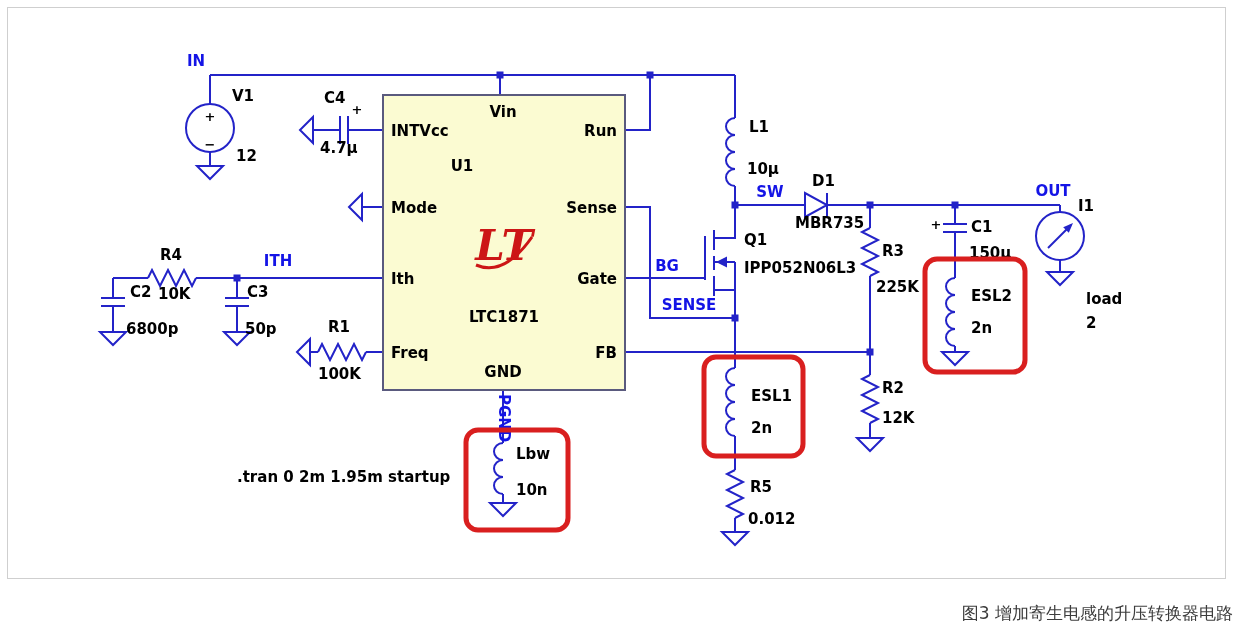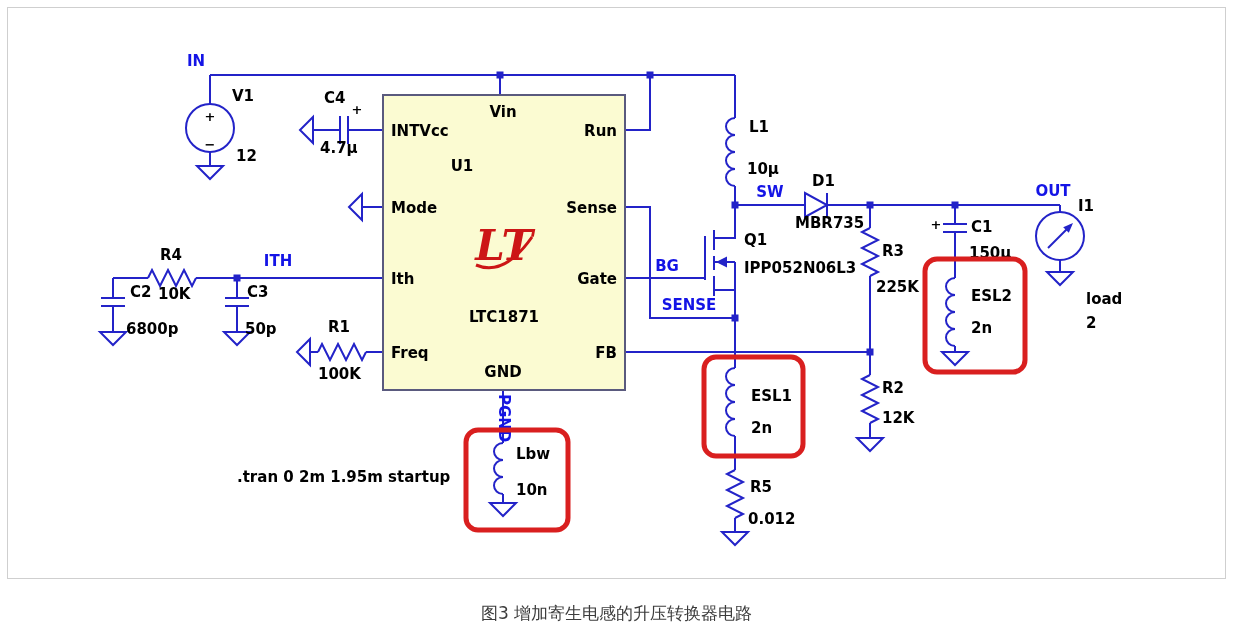--- a/index.html
+++ b/index.html
@@ -25,21 +25,21 @@
   .ic{fill:var(--c-ic-fill);stroke:var(--c-ic-border);stroke-width:2;}
   text.lbl{font-family:"DejaVu Sans","Liberation Sans",sans-serif;font-weight:bold;
            font-size:15px;fill:var(--c-component-text);}
   text.sm{font-size:13px;}
   text.net{font-family:"DejaVu Sans","Liberation Sans",sans-serif;font-weight:bold;
            font-size:15px;fill:var(--c-net-label);}
   text.logo{font-family:"DejaVu Serif","Liberation Serif",serif;font-style:italic;
             font-weight:bold;font-size:42px;fill:var(--c-logo-red);}
   .logoswoosh{fill:none;stroke:var(--c-logo-red);stroke-width:3;}
   .hl{fill:none;stroke:var(--c-highlight-red);stroke-width:5;}
-  .caption{position:absolute;left:0;top:602px;width:100%;text-align:center;
+  .caption{position:absolute;left:0;top:602px;width:100%;text-align:right;
            font-size:17px;color:var(--c-caption-text);}
 </style>
 </head>
 <body>
 
 <div class="page">
 <svg width="1233" height="592" viewBox="0 0 1233 592">
 
   <rect class="border" x="7.5" y="7.5" width="1218" height="571"></rect>
 

